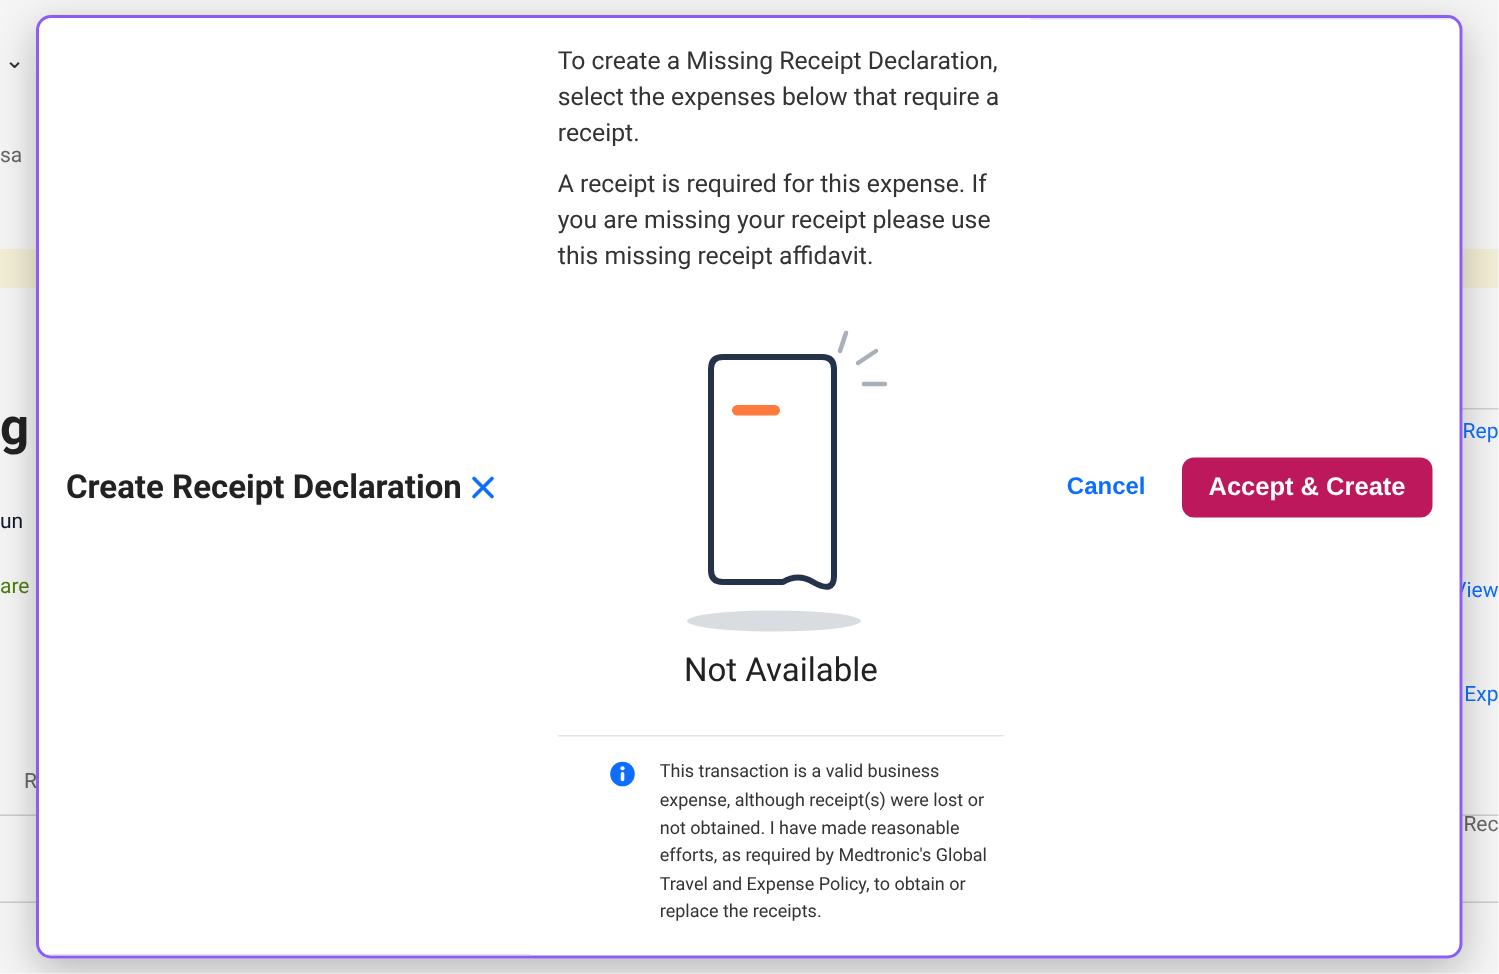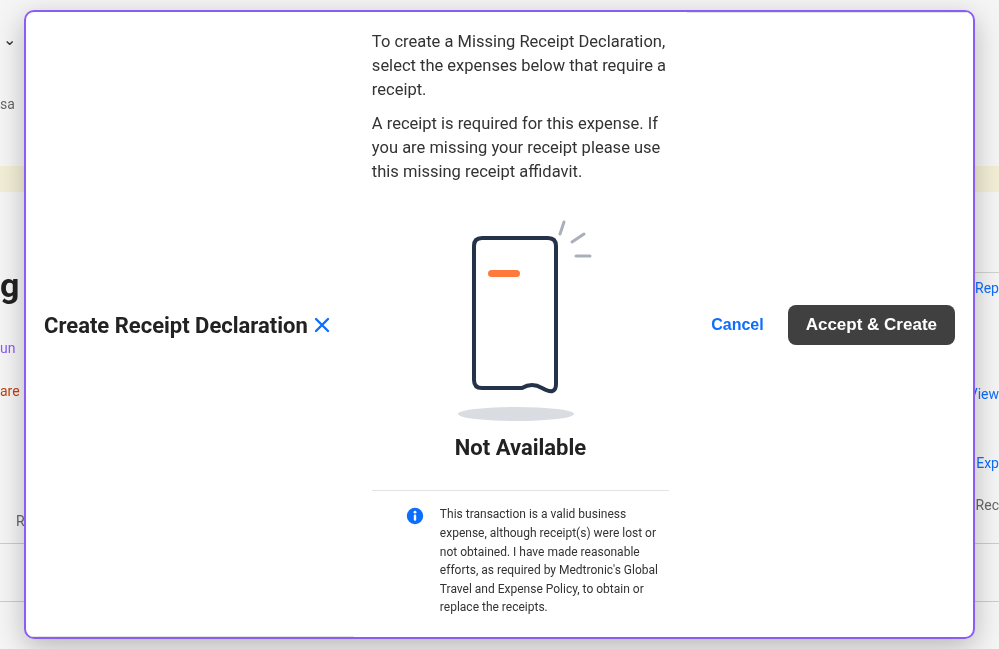--- a/index.html
+++ b/index.html
@@ -17,27 +17,27 @@
       inset: 0;
       color: #666;
       font-size: 14px;
       user-select: none;
     }
     .bg .frag { position: absolute; white-space: nowrap; }
     .bg .chevron { left: 3px; top: 30px; font-size: 16px; color: #333; }
     .bg .sa { left: 0; top: 96px; }
     .bg .pe { left: 0; top: 130px; color: #0d6efd; margin-left: 40px; }
     .bg .g  { left: 0; top: 265px; font-size: 34px; font-weight: 700; color: #222; }
-    .bg .un { left: 0; top: 340px; color: #8b5cf6; }
-    .bg .are{ left: 0; top: 383px; color: #c2410c; }
+    .bg .un { left: 0; top: 340px; color: #0f172a; }
+    .bg .are{ left: 0; top: 383px; color: #4d7c0f; }
     .bg .re { left: 16px; top: 513px; }
     .bg .copy { right: 0; top: 280px; color: #0d6efd; }
     .bg .view { right: 0; top: 386px; color: #0d6efd; }
     .bg .bine { right: 0; top: 455px; color: #0d6efd; }
-    .bg .rec { right: 0; top: 497px; }
+    .bg .rec { right: 0; top: 542px; }
     .bg .a { right: 25px; top: 570px; }
     .bg .band { position:absolute; left:0; right:0; top:166px; height:26px; background:#f3efd6; }
     .bg .rowborder1 { position:absolute; left:0; right:0; top:543px; height:1px; background:#ccc; }
     .bg .blockright { position:absolute; right:0; top:272px; width:80px; height:330px; border-left:1px solid #d0d0d0; border-top:1px solid #d0d0d0;}
     .bg .rowborder2 { position:absolute; left:0; right:0; top:601px; height:1px; background:#ccc; }
 
     
     .overlay-shadow {
       position:absolute;
       left:24px; right:24px; top:10px; bottom:10px;
@@ -92,21 +92,21 @@
       flex:1;
       display:flex;
       flex-direction:column;
       align-items:center;
       justify-content:center;
       padding-top:10px;
     }
     .na-title {
       margin-top: 9px;
       font-size: 22px;
-      font-weight: 700;
+      font-weight: 400;
       color: #222;
       text-align:center;
     }
     .info-section {
       border-top:1px solid #e3e3e3;
       margin-top: 18px;
       padding: 14px 10px 20px 10px;
       display:flex;
       gap: 16px;
     }
@@ -133,21 +133,21 @@
     }
     .btn-cancel {
       background:none;border:none;
       color:#0d6efd;
       font-size:16px;
       font-weight:600;
       cursor:pointer;
       padding:8px 6px;
     }
     .btn-primary {
-      background:#404040;
+      background:#be185d;
       border:none;
       color:#fff;
       font-size:17px;
       font-weight:600;
       padding: 10px 18px;
       border-radius:8px;
       cursor:pointer;
     }
   </style>
 </head>

